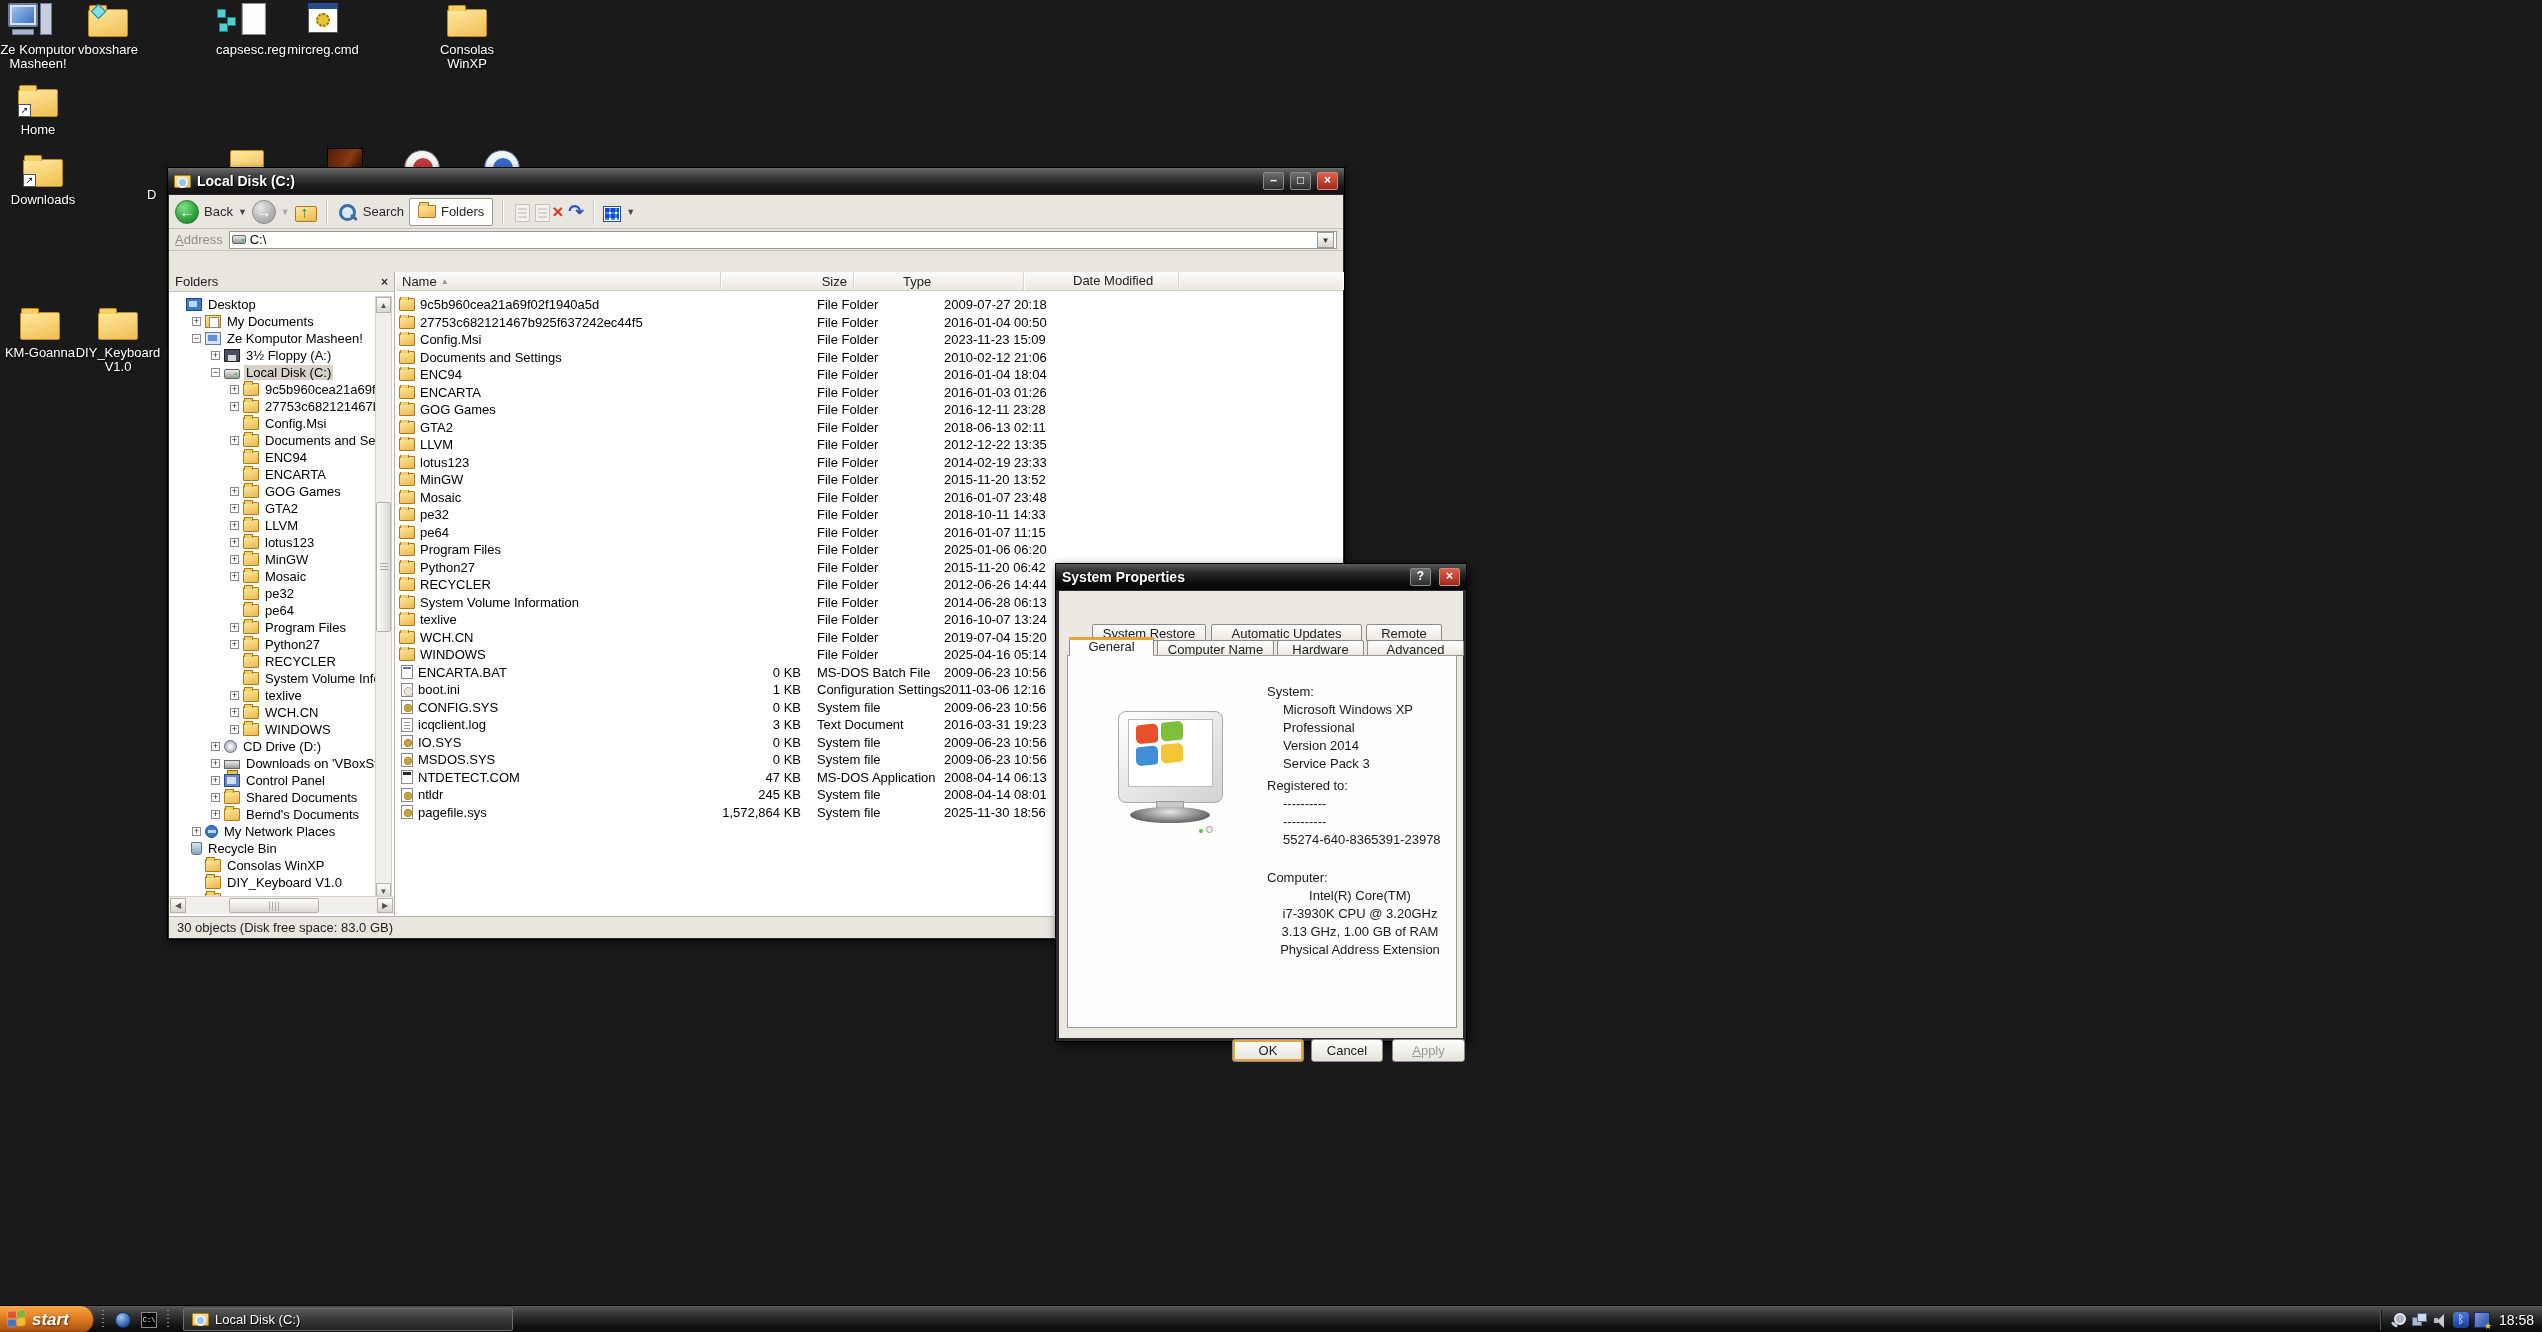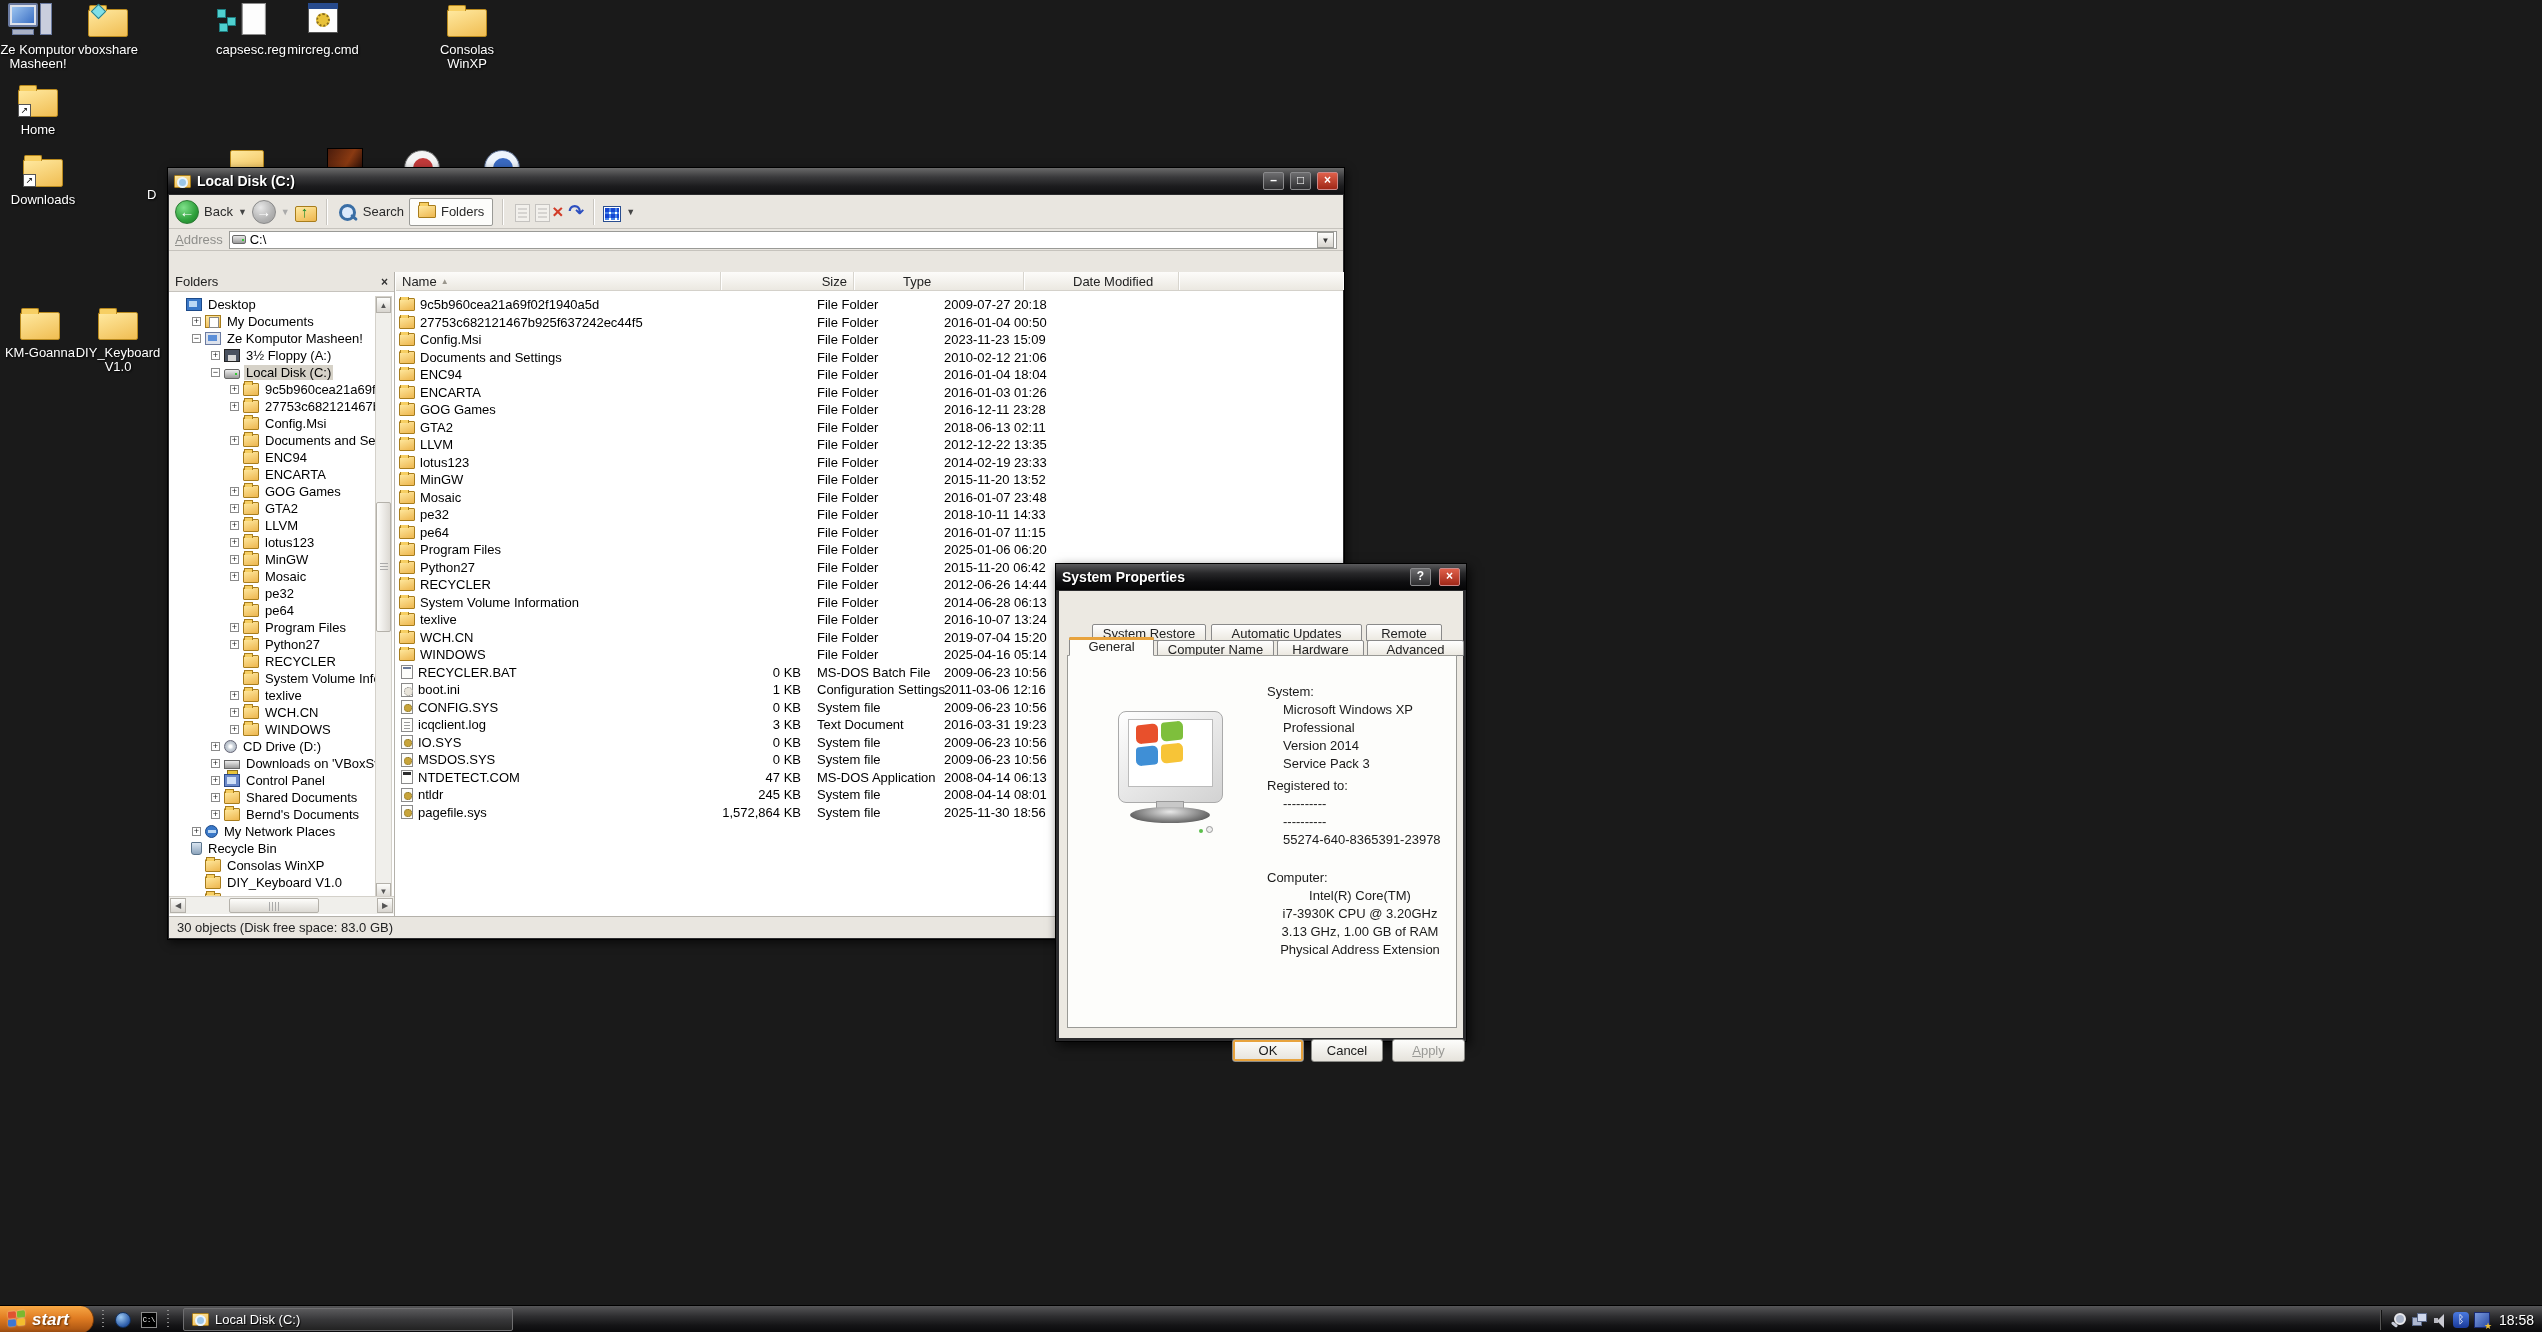--- a/index.html
+++ b/index.html
@@ -551,21 +551,21 @@
             <div class="colcell" style="width:325px;">
               <span>Name</span>
                 <span class="sortarrow">▲</span>
             </div>
             <div class="colcell" style="width:90px;justify-content:flex-end;">
                 <span>Size</span>
               </div>
             <div class="colcell" style="width:127px;">
                 <span>Type</span>
               </div>
-            <div class="colcell" style="width:112px;">
+            <div class="colcell" style="width:112px;align-items:flex-end;">
                 <span>Date Modified</span>
               </div>
             <div class="colcell" style="flex:1;border-right:none;"></div>
           </div>
           <div class="files" id="files">
               <div class="frow">
                 <div class="fname">
                   <div class="fic fi-folder-icon"></div>
                   <span>9c5b960cea21a69f02f1940a5d</span>
                 </div>
@@ -749,21 +749,21 @@
                   <div class="fic fi-folder-icon"></div>
                   <span>WINDOWS</span>
                 </div>
                 <div class="fsize"></div>
                 <div class="ftype">File Folder</div>
                 <div class="fdate">2025-04-16 05:14</div>
               </div>
               <div class="frow">
                 <div class="fname">
                   <div class="fic fi-batch-file-icon"></div>
-                  <span>RECYCLER.BAT</span>
+                  <span>ENCARTA.BAT</span>
                 </div>
                 <div class="fsize">0 KB</div>
                 <div class="ftype">MS-DOS Batch File</div>
                 <div class="fdate">2009-06-23 10:56</div>
               </div>
               <div class="frow">
                 <div class="fname">
                   <div class="fic fi-config-file-icon"></div>
                   <span>boot.ini</span>
                 </div>

